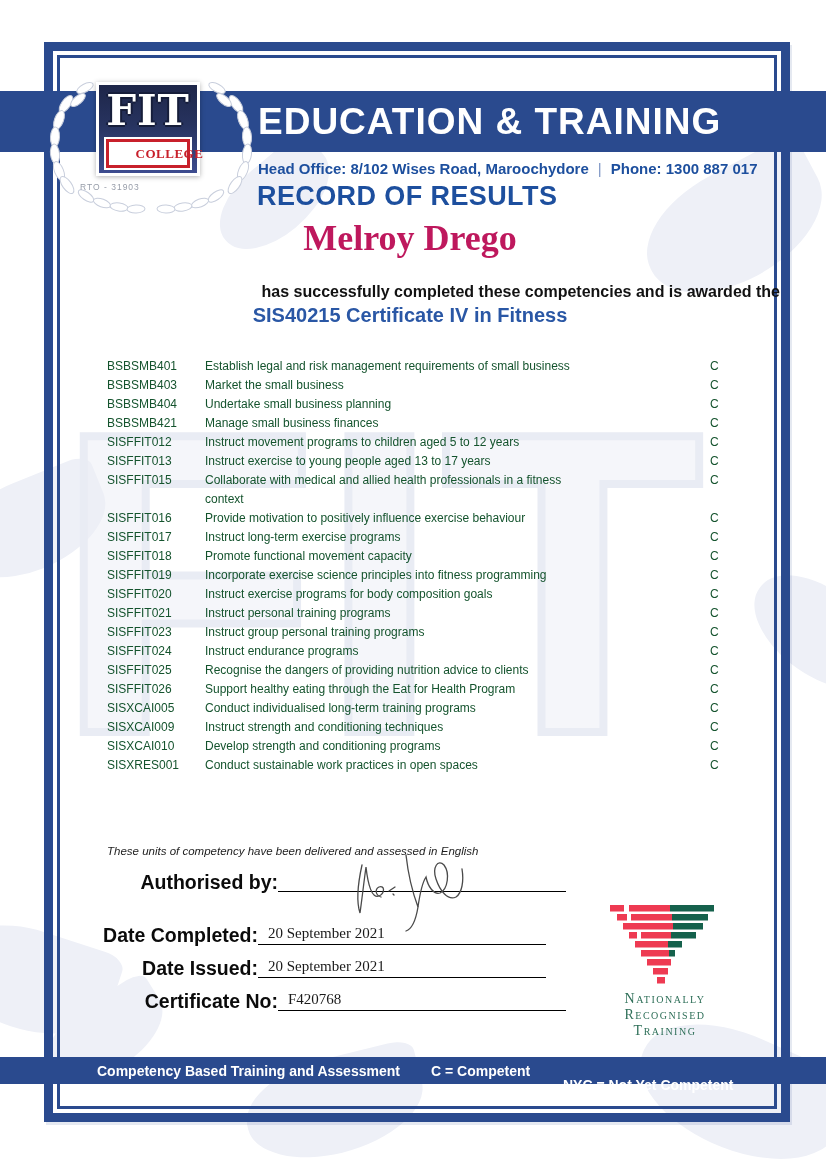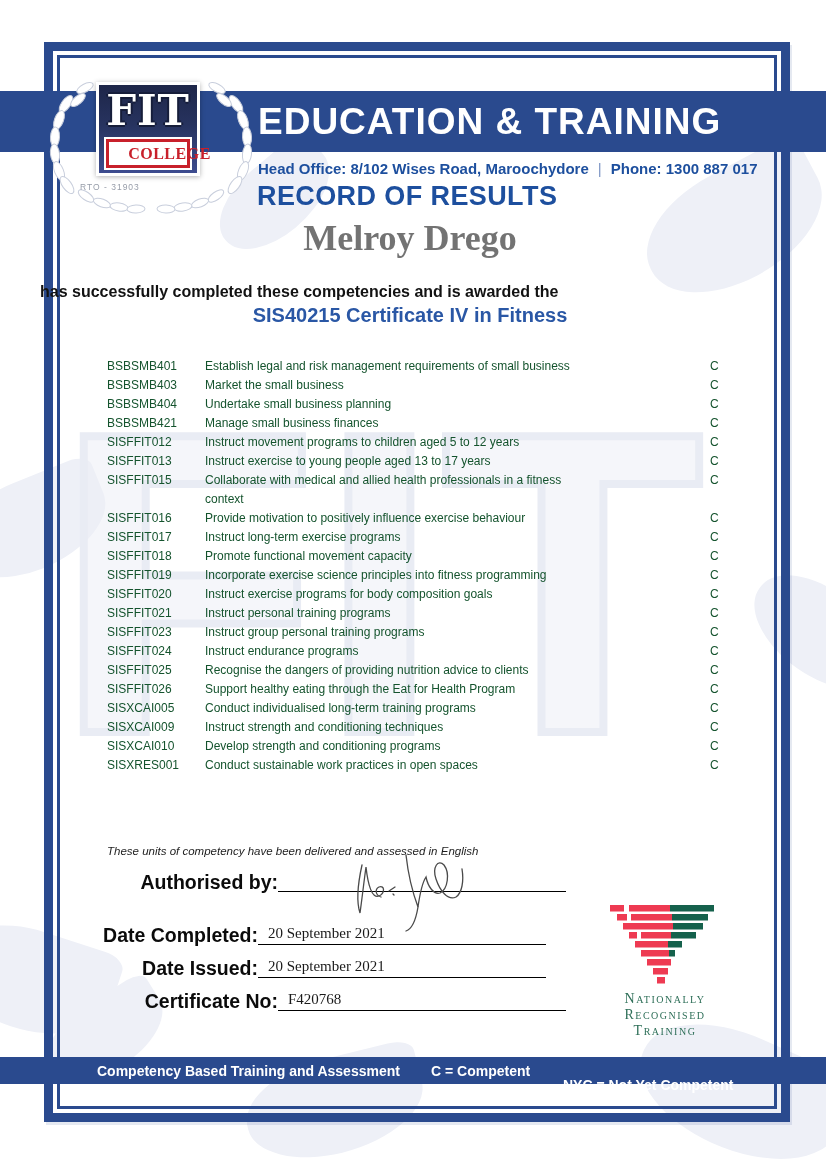--- a/index.html
+++ b/index.html
@@ -68,34 +68,34 @@
     font-family:"DejaVu Serif","Liberation Serif",serif;font-weight:bold;font-size:42px;color:#fff;
     text-shadow:-2px 0 #161d3a,2px 0 #161d3a,0 -2px #161d3a,0 2px #161d3a;
     letter-spacing:1px;
   }
   .college-box{
     position:absolute;left:7px;right:7px;bottom:5px;height:29px;
     background:#fff;border:3px solid var(--college-red);box-sizing:border-box;
     box-shadow:0 0 0 2px #fff;display:flex;align-items:center;justify-content:center;
   }
   .logo-college{
-    font-family:"Liberation Serif",serif;font-weight:bold;font-size:16px;
+    font-family:"Liberation Serif",serif;font-weight:bold;font-size:13px;
     color:var(--college-red);letter-spacing:0.5px;padding-left:43px;
   }
   .rto{
     position:absolute;left:80px;top:182px;width:136px;text-align:left;z-index:3;
     font-size:8.5px;color:#979da9;letter-spacing:1px;
   }
   
   .student-name{
     position:absolute;left:40px;top:217px;width:740px;text-align:center;z-index:3;
-    font-family:"Liberation Serif",serif;font-weight:bold;font-size:36px;color:#737373;
+    font-family:"Liberation Serif",serif;font-weight:bold;font-size:36px;color:#be185d;
   }
   .award-line{
-    position:absolute;left:40px;top:283px;width:740px;text-align:left;z-index:3;
+    position:absolute;left:40px;top:283px;width:740px;text-align:right;z-index:3;
     font-size:16px;font-weight:bold;color:#121212;
   }
   .qualification{
     position:absolute;left:40px;top:304px;width:740px;text-align:center;z-index:3;
     font-size:20px;font-weight:bold;color:var(--qual-blue);
   }
   
   .results{position:absolute;left:107px;top:357px;z-index:3;}
   .result-row{display:grid;grid-template-columns:98px 505px 30px;font-size:12px;line-height:19px;color:#14532d;}
   .rdesc{white-space:pre-line;}

